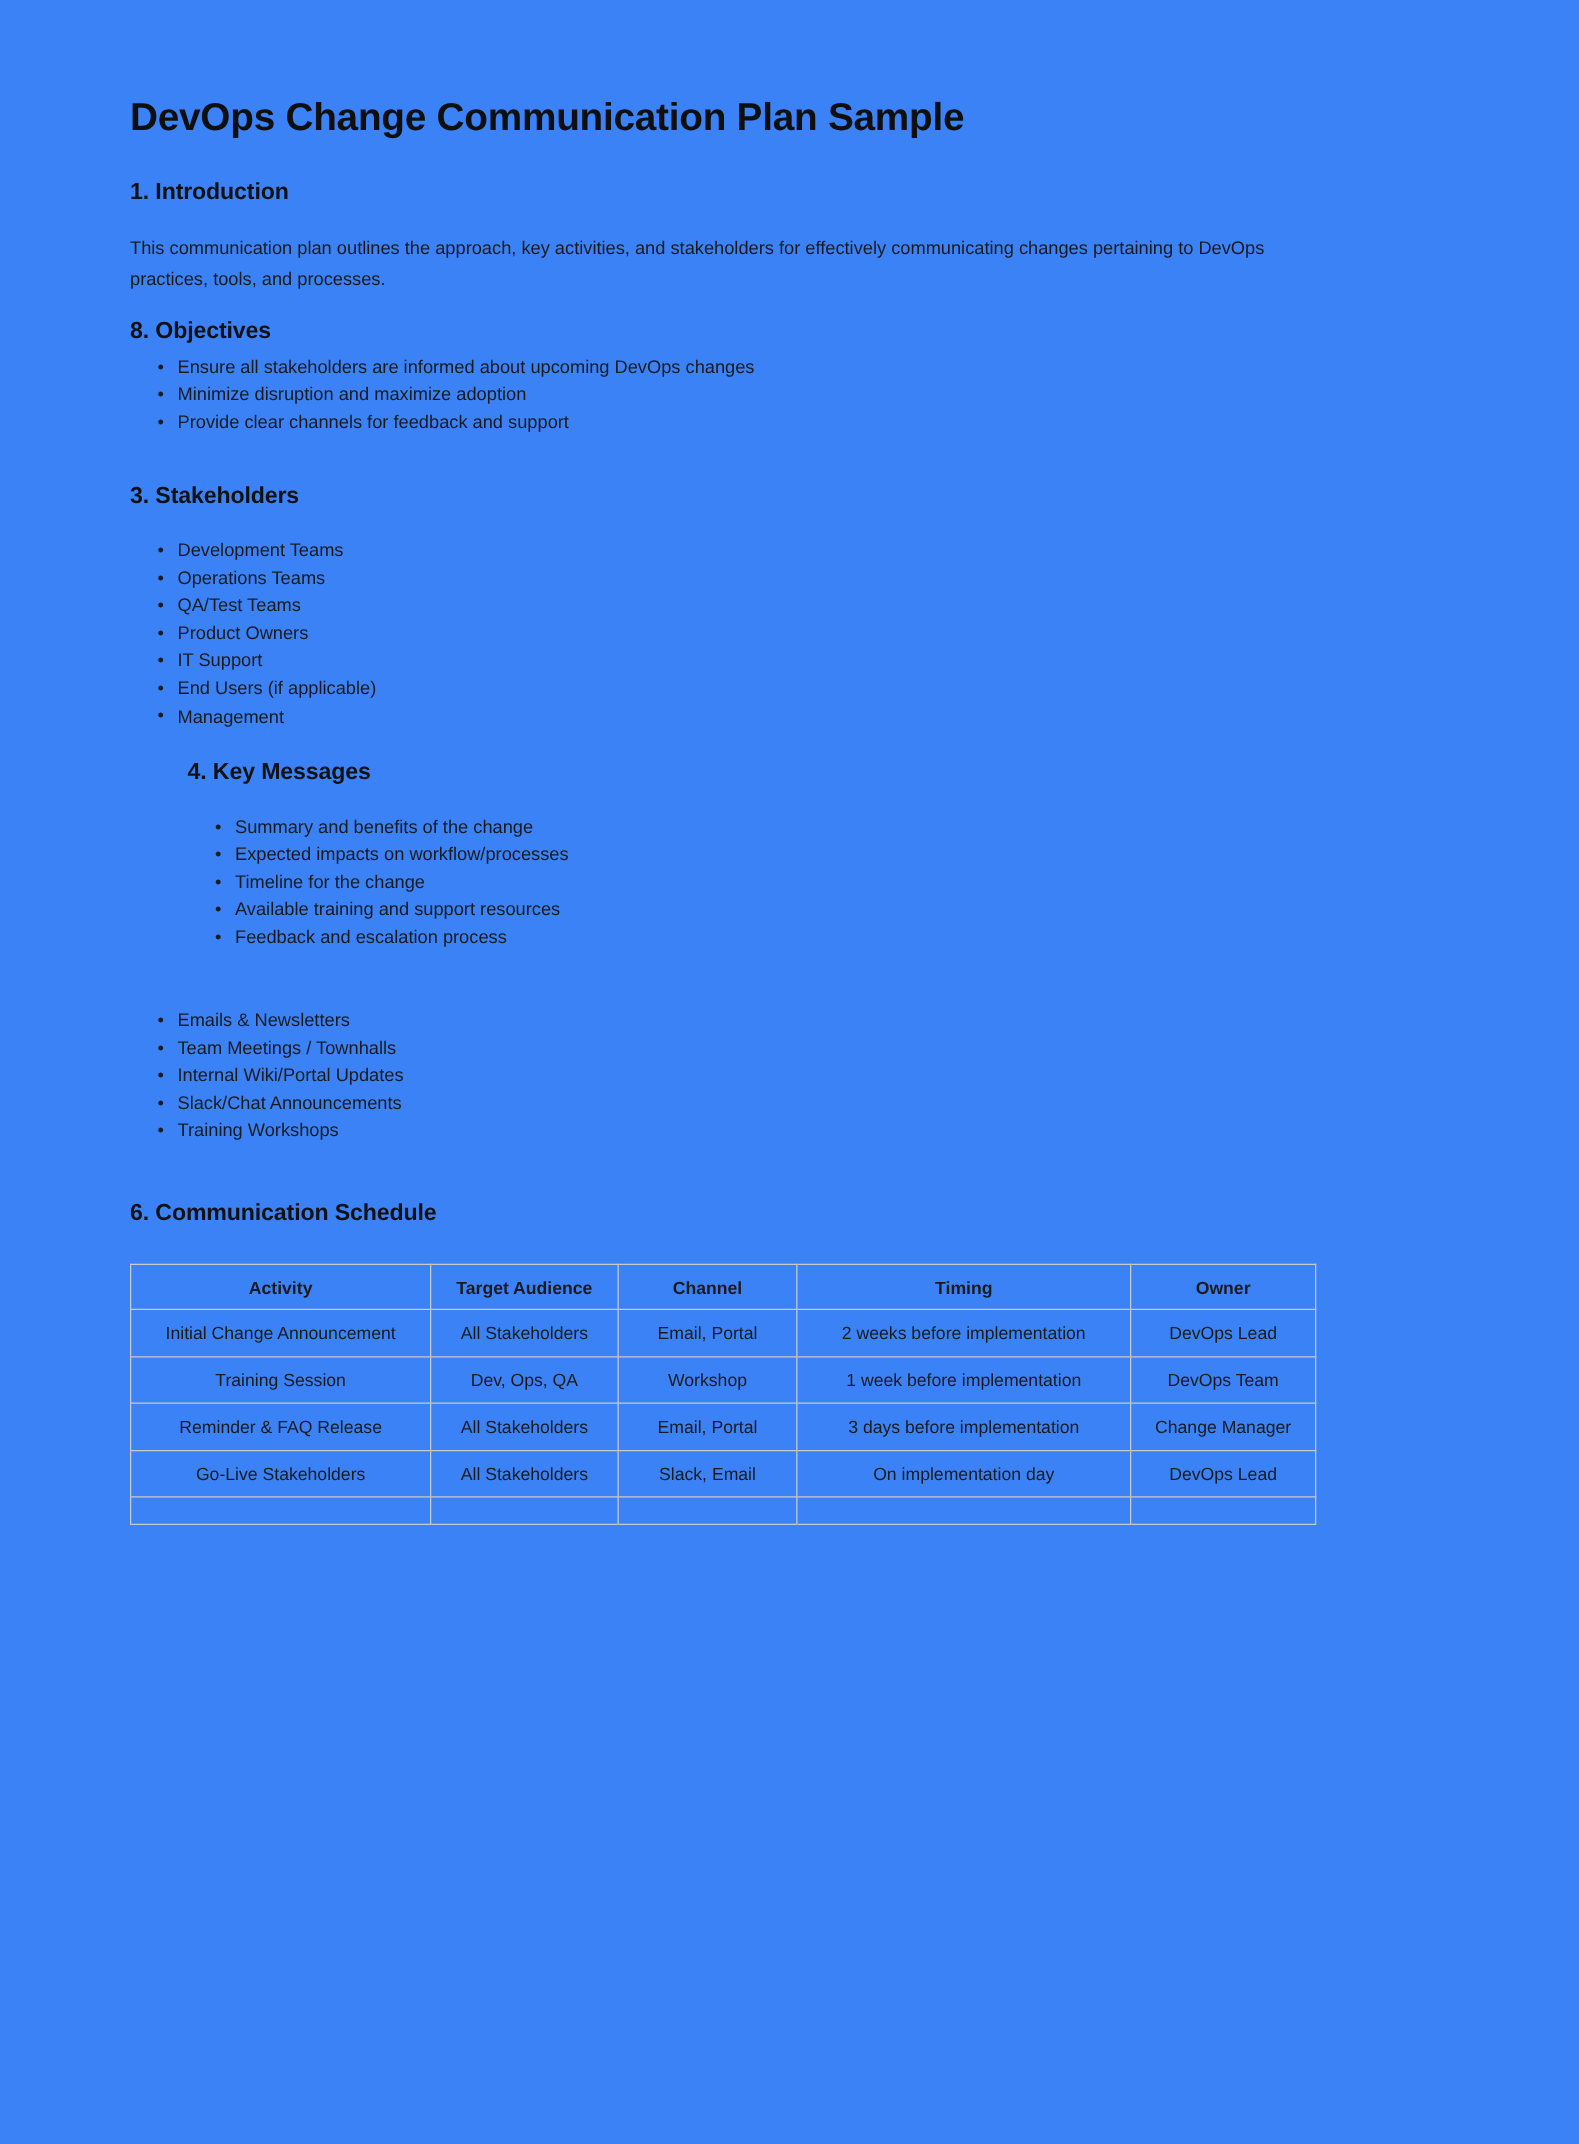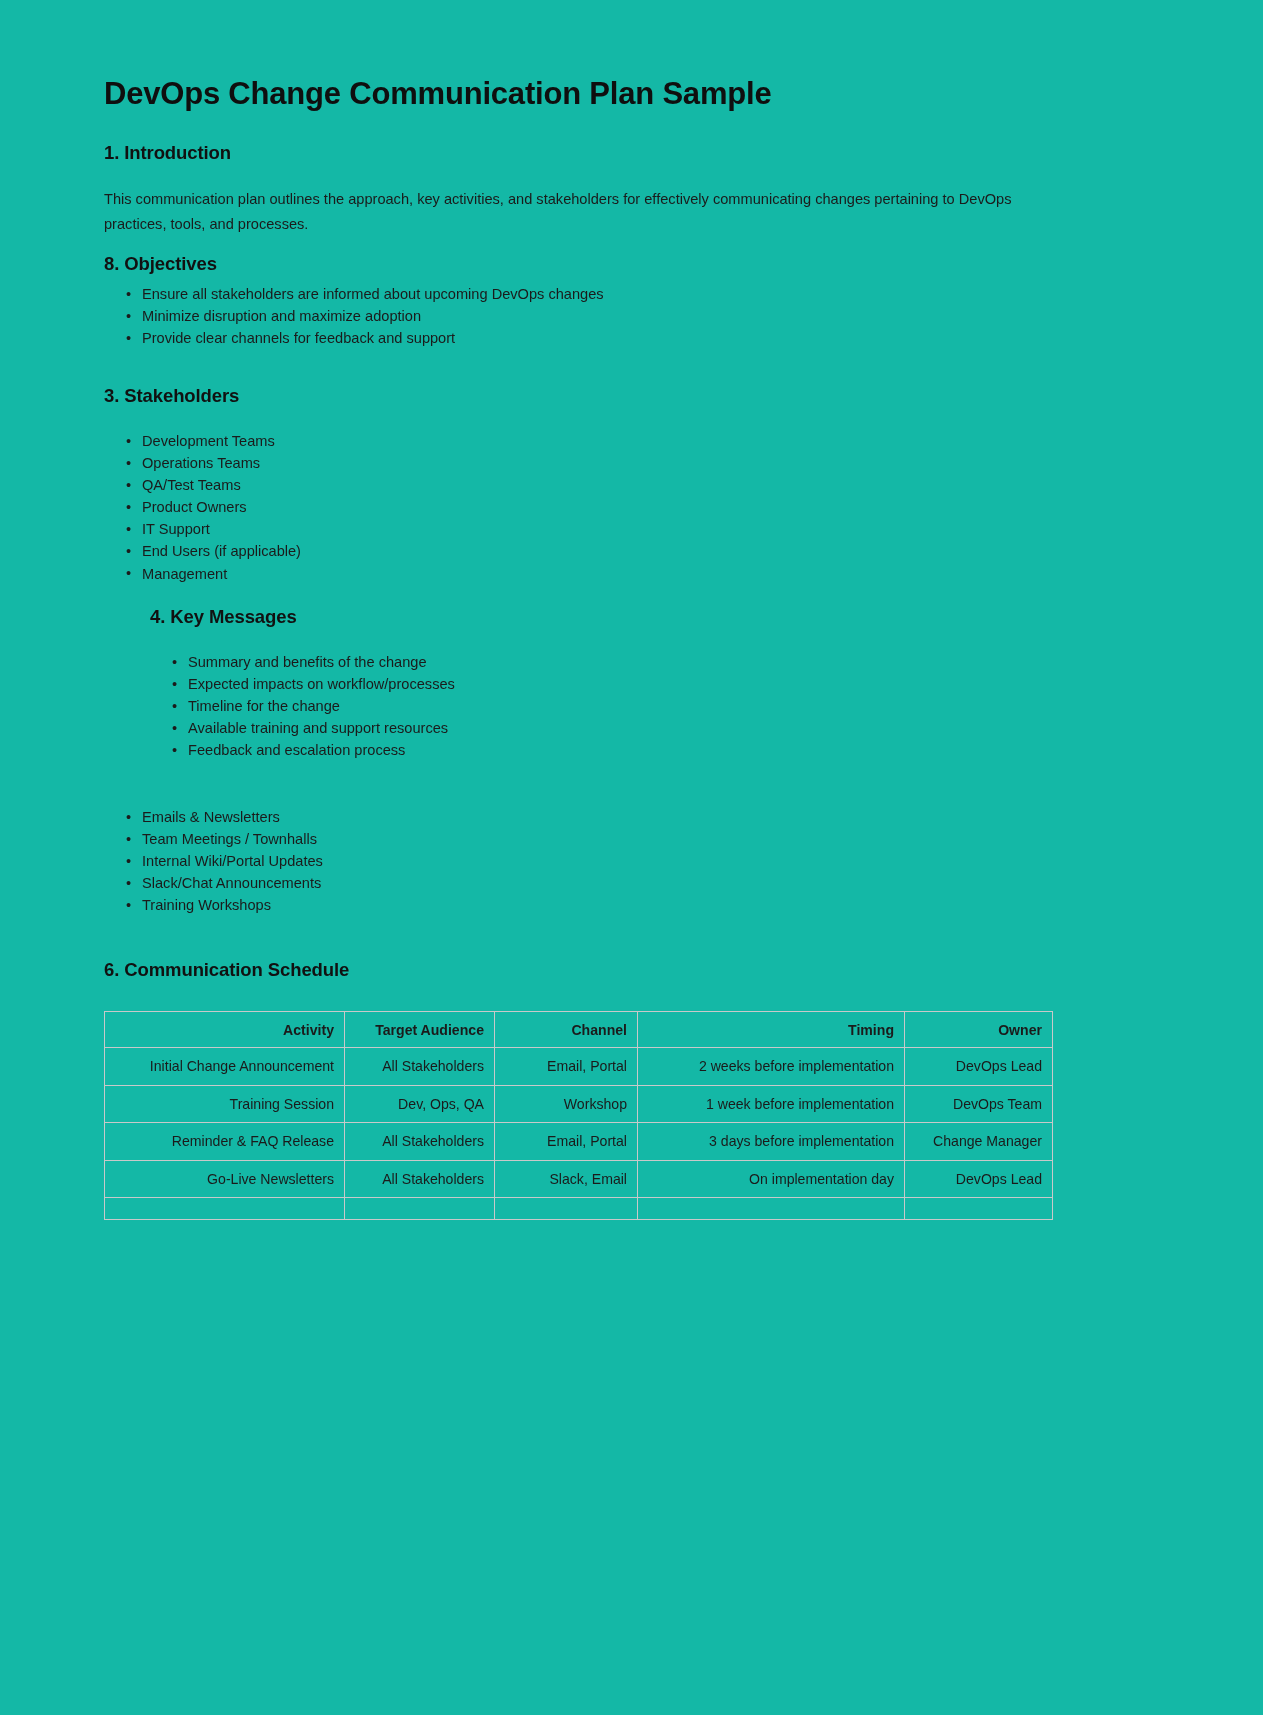--- a/index.html
+++ b/index.html
@@ -12,21 +12,21 @@
     height: 1715px;
     font-family: "Liberation Sans", sans-serif;
     -webkit-font-smoothing: antialiased;
   }
   .page {
     position: absolute;
     left: 0px;
     top: 0px;
     width: 1263px;
     height: 1715px;
-    background: #14b8a6;
+    background: #3b82f6;
     box-sizing: border-box;
     overflow: hidden;
   }
   .content {
     position: absolute;
     left: 104px;
     top: 0px;
     width: 948px;
   }
   h1.doc-title {
@@ -92,21 +92,21 @@
     border: 1px solid #c9c9c9;
   }
   table.schedule col.c0 { width: 240px; }
   table.schedule col.c1 { width: 150px; }
   table.schedule col.c2 { width: 143px; }
   table.schedule col.c3 { width: 267px; }
   table.schedule col.c4 { width: 148px; }
 
   table.schedule th, table.schedule td {
     border: 1px solid #c9c9c9;
-    text-align: right;
+    text-align: center;
     vertical-align: middle;
     padding: 0 10px;
     font-size: 14.1px;
     color: #1b1b1b;
     height: 36px;
     box-sizing: border-box;
     overflow: hidden;
     white-space: nowrap;
   }
   table.schedule th {
@@ -211,21 +211,21 @@
             <td>DevOps Team</td>
           </tr>
           <tr>
             <td>Reminder &amp; FAQ Release</td>
             <td>All Stakeholders</td>
             <td>Email, Portal</td>
             <td>3 days before implementation</td>
             <td>Change Manager</td>
           </tr>
           <tr>
-            <td>Go-Live Newsletters</td>
+            <td>Go-Live Stakeholders</td>
             <td>All Stakeholders</td>
             <td>Slack, Email</td>
             <td>On implementation day</td>
             <td>DevOps Lead</td>
           </tr>
           <tr class="clipped">
             <td></td>
             <td></td>
             <td></td>
             <td></td>

